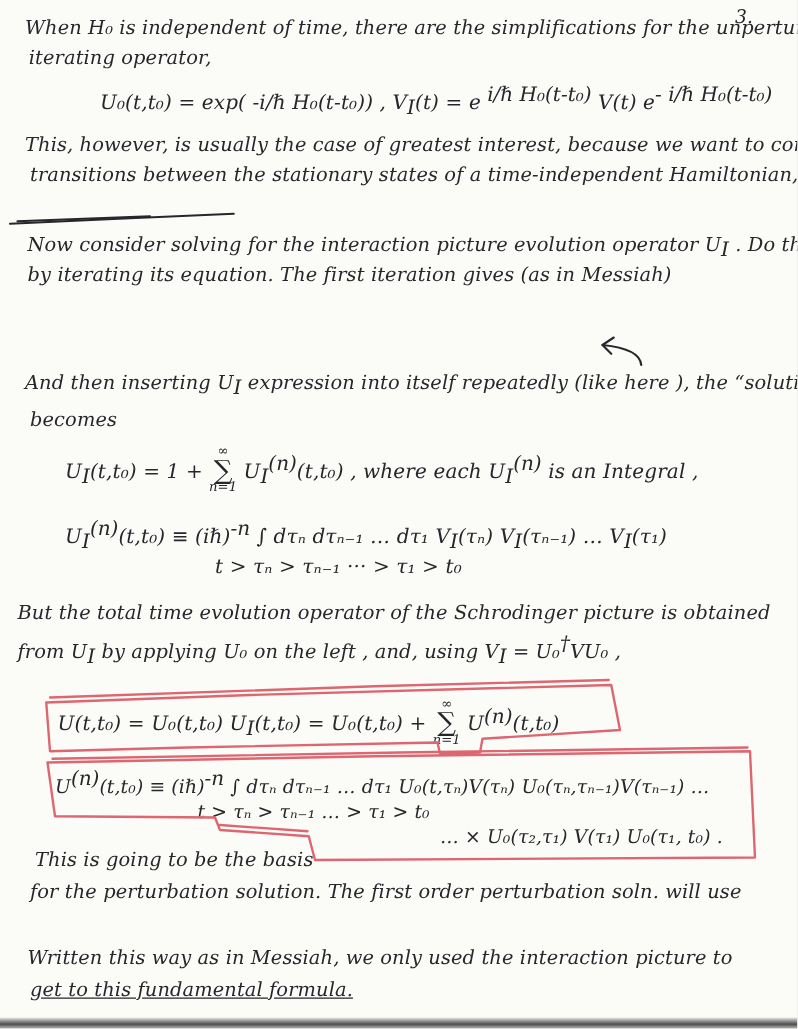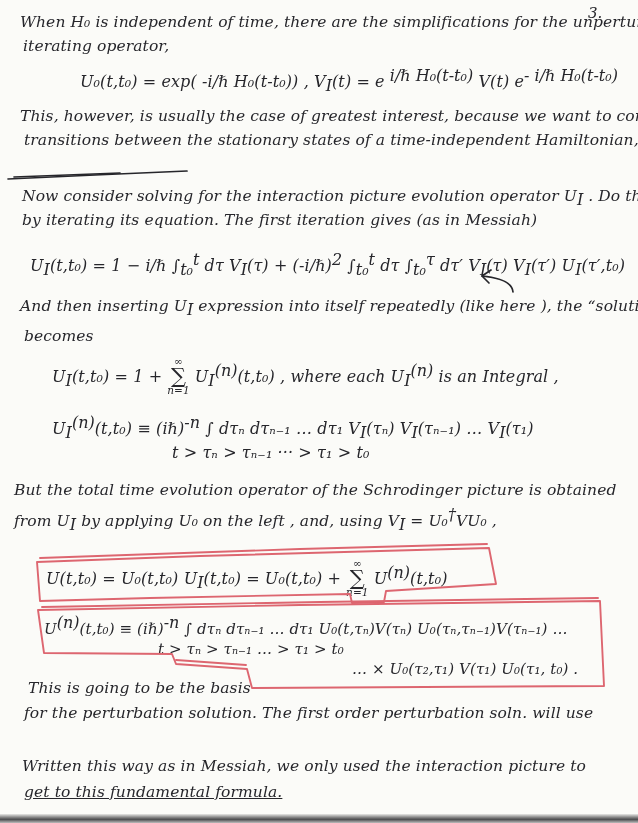--- a/index.html
+++ b/index.html
@@ -35,21 +35,20 @@
 
   <div class="line" style="left:20px; top:13px;">When  H₀  is  independent of  time, there are the simplifications for the unperturbed</div>
   <div class="line" style="left:23px; top:37px;">iterating operator,</div>
   <div class="line eq" style="left:80px; top:66px;">U₀(t,t₀) =   exp( -i/ℏ H₀(t-t₀)) ,      V<sub>I</sub>(t) = e<sup> i/ℏ H₀(t-t₀)</sup> V(t) e<sup>- i/ℏ H₀(t-t₀)</sup></div>
 
   <div class="line" style="left:20px; top:107px;">This, however, is usually the case of greatest interest, because we want to consider</div>
   <div class="line" style="left:24px; top:131px;">transitions between the stationary states of a time-independent Hamiltonian, H₀.</div>
 
   <div class="line" style="left:22px; top:187px;">Now consider  solving  for the  interaction  picture  evolution operator   U<sub>I</sub> .    Do this</div>
   <div class="line" style="left:22px; top:211px;">by iterating  its  equation.    The  first  iteration  gives    (as in  Messiah)</div>
-  <div class="line eq" style="left:30px; top:250px;">U<sub>I</sub>(t,t₀) =  1 − i/ℏ ∫<sub>t₀</sub><sup>t</sup> dτ  V<sub>I</sub>(τ)  + (-i/ℏ)<sup>2</sup> ∫<sub>t₀</sub><sup>t</sup> dτ ∫<sub>t₀</sub><sup>τ</sup> dτ′   V<sub>I</sub>(τ) V<sub>I</sub>(τ′) U<sub>I</sub>(τ′,t₀)</div>
 
   <div class="line" style="left:20px; top:297px;">And then  inserting    U<sub>I</sub>   expression  into  itself  repeatedly  (like here ),  the  “solution”</div>
   <div class="line" style="left:24px; top:327px;">becomes</div>
 
   <div class="line eq" style="left:52px; top:358px;">
     <span>U<sub>I</sub>(t,t₀) =   1  +</span><span class="bigop">
         <span>∞</span>
         <span class="sig">∑</span>
         <span>n=1</span>
       </span><span>U<sub>I</sub><sup>(n)</sup>(t,t₀) ,      where  each  U<sub>I</sub><sup>(n)</sup>  is  an  Integral ,</span>

